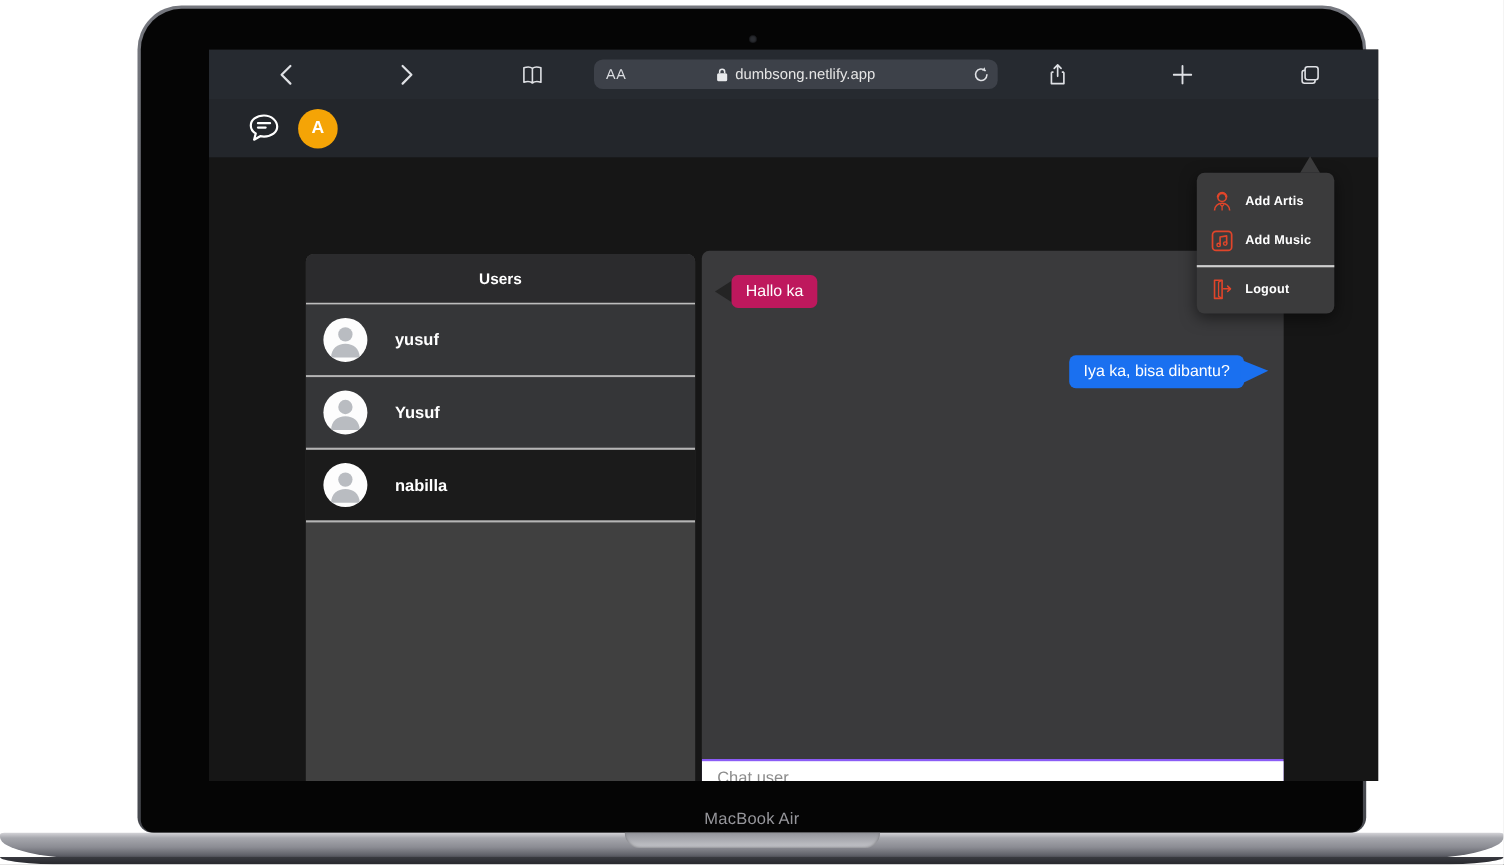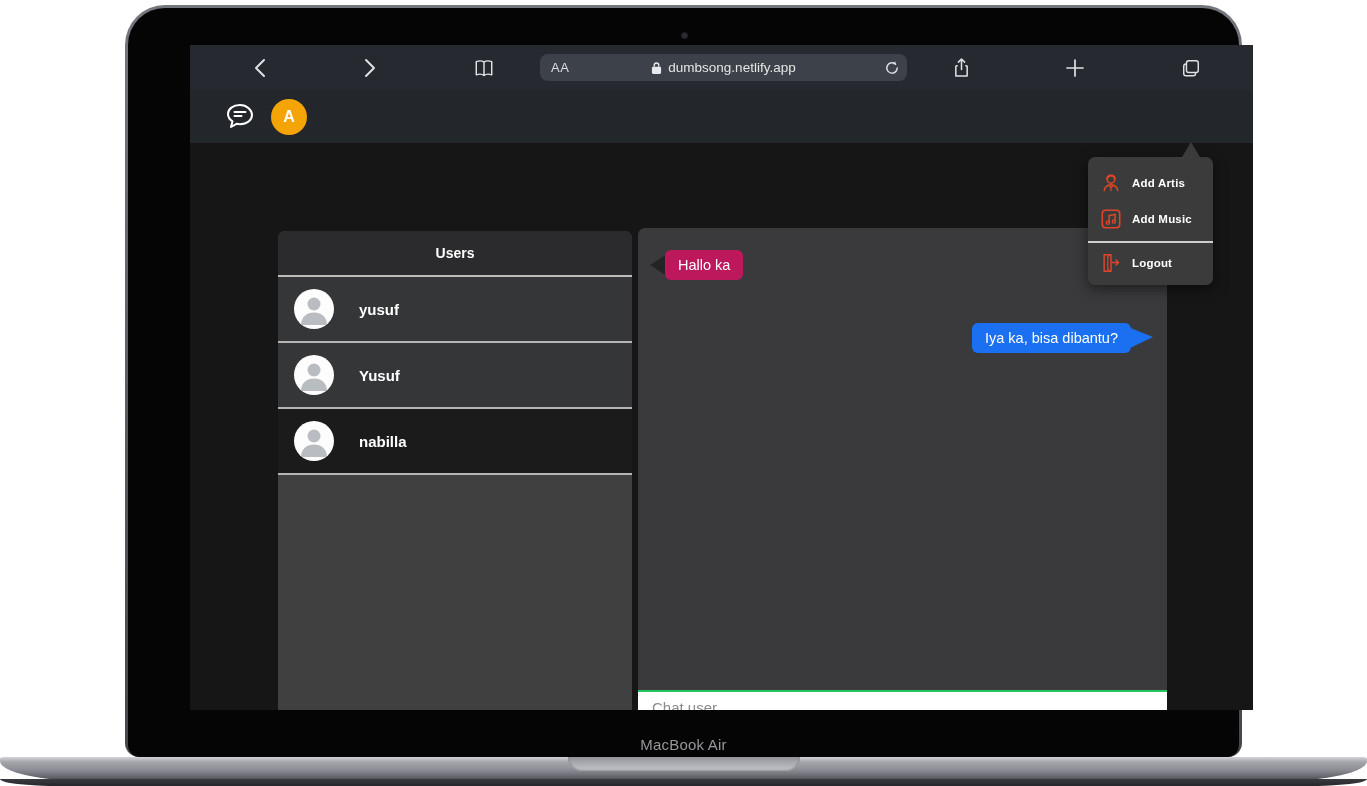--- a/index.html
+++ b/index.html
@@ -83,21 +83,21 @@
   .msg{position:absolute;display:flex;align-items:center;}
   .bubble{padding:7px 13px;border-radius:6px;color:#fff;font-size:14.5px;font-weight:400;white-space:nowrap;}
   .msg-left{left:12px;top:22px;}
   .msg-left .bubble{background:#be185d;text-align:center;}
   .tail-left{width:0;height:0;border-top:11px solid transparent;border-bottom:11px solid transparent;
              border-right:17px solid #242424;margin-right:-2px;}
   .msg-right{right:14px;top:95px;}
   .msg-right .bubble{background:#1a70f0;}
   .tail-right{width:0;height:0;border-top:10px solid transparent;border-bottom:12px solid transparent;
               border-left:25px solid #1a70f0;margin-left:-3px;}
-  .chat-input{flex:0 0 20px;height:20px;background:#22c55e;overflow:hidden;position:relative;}
+  .chat-input{flex:0 0 20px;height:20px;background:#8b5cf6;overflow:hidden;position:relative;}
   .chat-input input{position:absolute;left:0;top:2px;width:100%;height:30px;border:none;outline:none;
               font-family:"Liberation Sans",sans-serif;font-size:15px;color:#444;padding:0 0 0 14px;}
   .chat-input input::placeholder{color:#8b8b8b;opacity:1;}
 </style>
 </head>
 <body>
 
 <div class="stage">
 
   <div class="lid">

